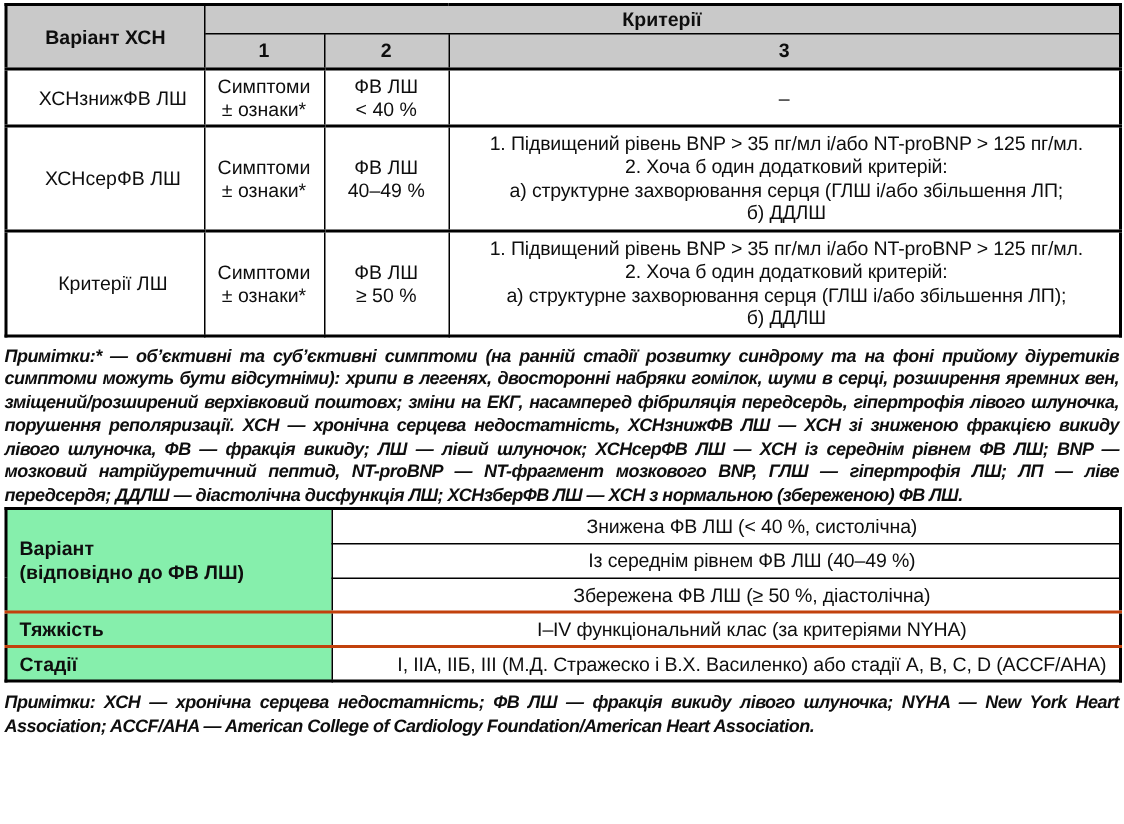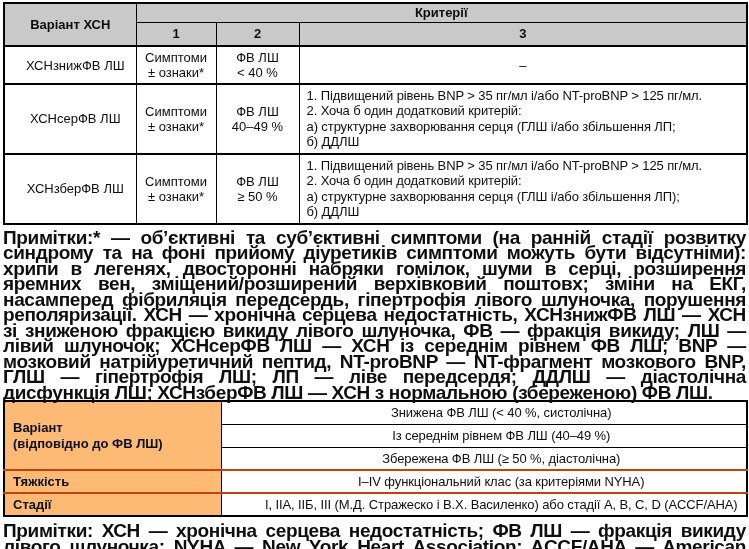--- a/index.html
+++ b/index.html
@@ -46,41 +46,42 @@
   .t4 tr.hrow1 { height: 19px; }
   .t4 tr.hrow2 { height: 24px; }
   .t4 tr.hrow2 td, .t4 .vcol { border-bottom: 2px solid #000; }
   .t4 tr.r0 { height: 38px; }
   .t4 tr.r1 { height: 68px; }
   .t4 tr.r2 { height: 70px; }
   .t4 tr.r0 td, .t4 tr.r1 td, .t4 tr.r2 td { border-top: 2px solid #000; }
   .t4 .vname { text-align: center; padding-left: 10px; }
   .t4 .cc { text-align: center; }
   .t4 .crit-text {
-    text-align: left;
+    text-align: center;
     padding: 3px 4px 3px 7px;
     line-height: 15.4px;
     letter-spacing: -0.1px;
   }
 
   
   .notes {
     font-weight: bold;
-    font-size: 19px;
+    font-style: italic;
+    font-size: 12px;
     line-height: 15.5px;
     text-align: justify;
     letter-spacing: -0.35px;
     margin-top: 5px;
   }
   .notes5 { margin-top: 6px; }
 
   
   .t5 td { height: 23px; padding-left: 35px; }
   .t5 .lh {
-    background: #fdba74;
+    background: #86efac;
     font-weight: bold;
     text-align: left;
     padding-left: 8px;
     line-height: 16px;
   }
   .t5 .cc { text-align: center; letter-spacing: -0.1px; }
   .t5 tr.thick td { border-top: 2px solid #c2410c; }
 </style>
 </head>
 <body>
@@ -118,21 +119,21 @@
         <td class="cc pre">Симптоми
 ± ознаки*</td>
         <td class="cc pre">ФВ ЛШ
 40–49 %</td>
         <td class="crit-text pre">1. Підвищений рівень BNP &gt; 35 пг/мл і/або NT-proBNP &gt; 125 пг/мл.
 2. Хоча б один додатковий критерій:
 а) структурне захворювання серця (ГЛШ і/або збільшення ЛП;
 б) ДДЛШ</td>
       </tr>
       <tr class="r2">
-        <td class="vname">ХСНзберФВ ЛШ</td>
+        <td class="vname">Критерії ЛШ</td>
         <td class="cc pre">Симптоми
 ± ознаки*</td>
         <td class="cc pre">ФВ ЛШ
 ≥ 50 %</td>
         <td class="crit-text pre">1. Підвищений рівень BNP &gt; 35 пг/мл і/або NT-proBNP &gt; 125 пг/мл.
 2. Хоча б один додатковий критерій:
 а) структурне захворювання серця (ГЛШ і/або збільшення ЛП);
 б) ДДЛШ</td>
       </tr>
     </tbody>

